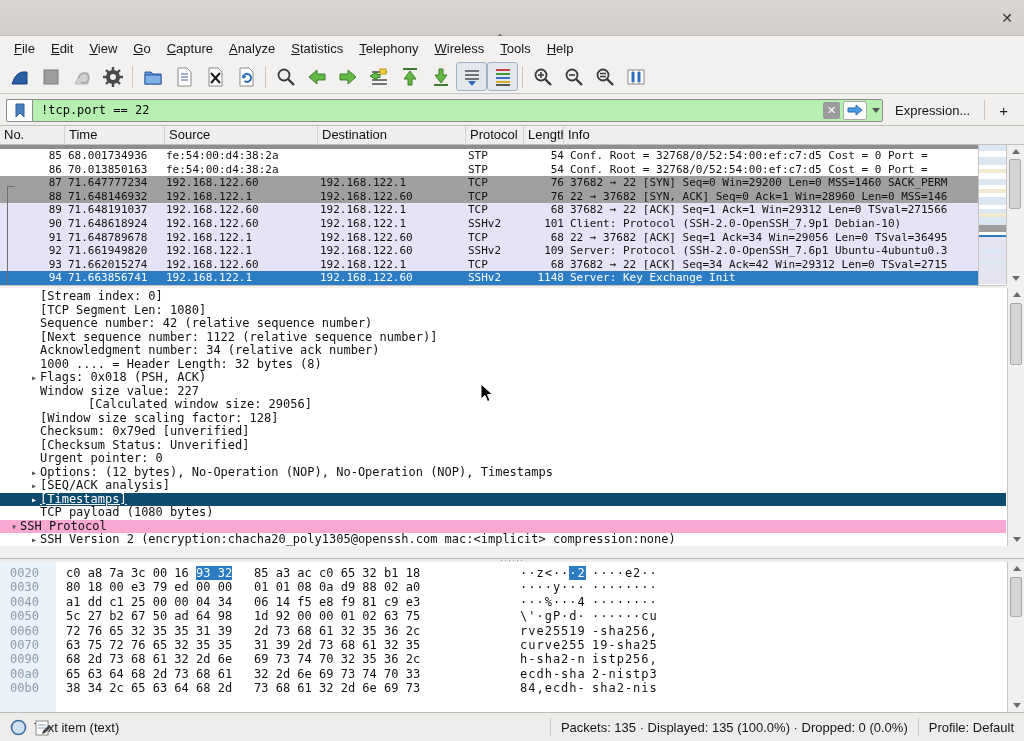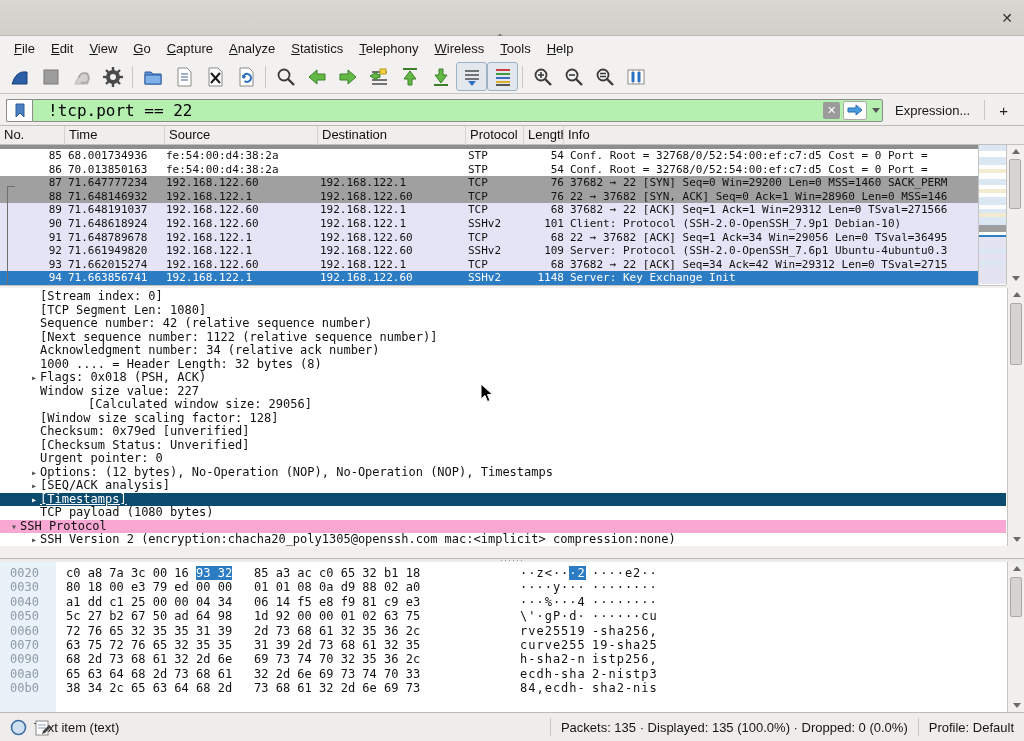--- a/index.html
+++ b/index.html
@@ -29,21 +29,21 @@
   .tsep { width:1px; height:22px; background:#c9c6c3; margin:0 4px; }
 
   
   #filterbar { left:0; top:95px; width:1024px; height:31px; background:#f2f0ee; display:flex;
                align-items:center; padding:0 6px; border-bottom:1px solid #bdbbb8; }
   #bookmark-btn { width:26px; height:23px; background:#fff; border:1px solid #8d8b89; border-right:none;
                   border-radius:2px 0 0 2px; display:flex; align-items:center; justify-content:center; }
   #filter-field { flex:1; height:23px; border:1px solid #8d8b89; border-radius:0 2px 2px 0;
                   background:#b5f0b0; display:flex; align-items:center; }
   #filter-input { flex:1; border:none; outline:none; background:transparent;
-                  font-family:"DejaVu Sans Mono",monospace; font-size:16px; padding-left:15px; color:#000; }
+                  font-family:"DejaVu Sans Mono",monospace; font-size:12px; padding-left:8px; color:#000; }
   #filter-clear { width:17px; height:17px; background:#9b9b9b; border-radius:2px; color:#fff;
                   font-size:11px; line-height:17px; text-align:center; margin-right:3px; }
   #filter-apply { width:24px; height:19px; background:#fdfdfd; border:1px solid #aeacaa; border-radius:2px;
                   display:flex; align-items:center; justify-content:center; margin-right:2px; }
   #filter-dd { width:13px; height:19px; display:flex; align-items:center; justify-content:center; }
   .caret-down { width:0; height:0; border-left:4px solid transparent; border-right:4px solid transparent;
                 border-top:5px solid #555; }
   #expression-label { font-size:13px; padding:0 10px 0 12px; color:#161616; }
   #filterbar .tsep { height:20px; }
   #add-filter-btn { font-size:15px; padding:0 10px; color:#222; }

